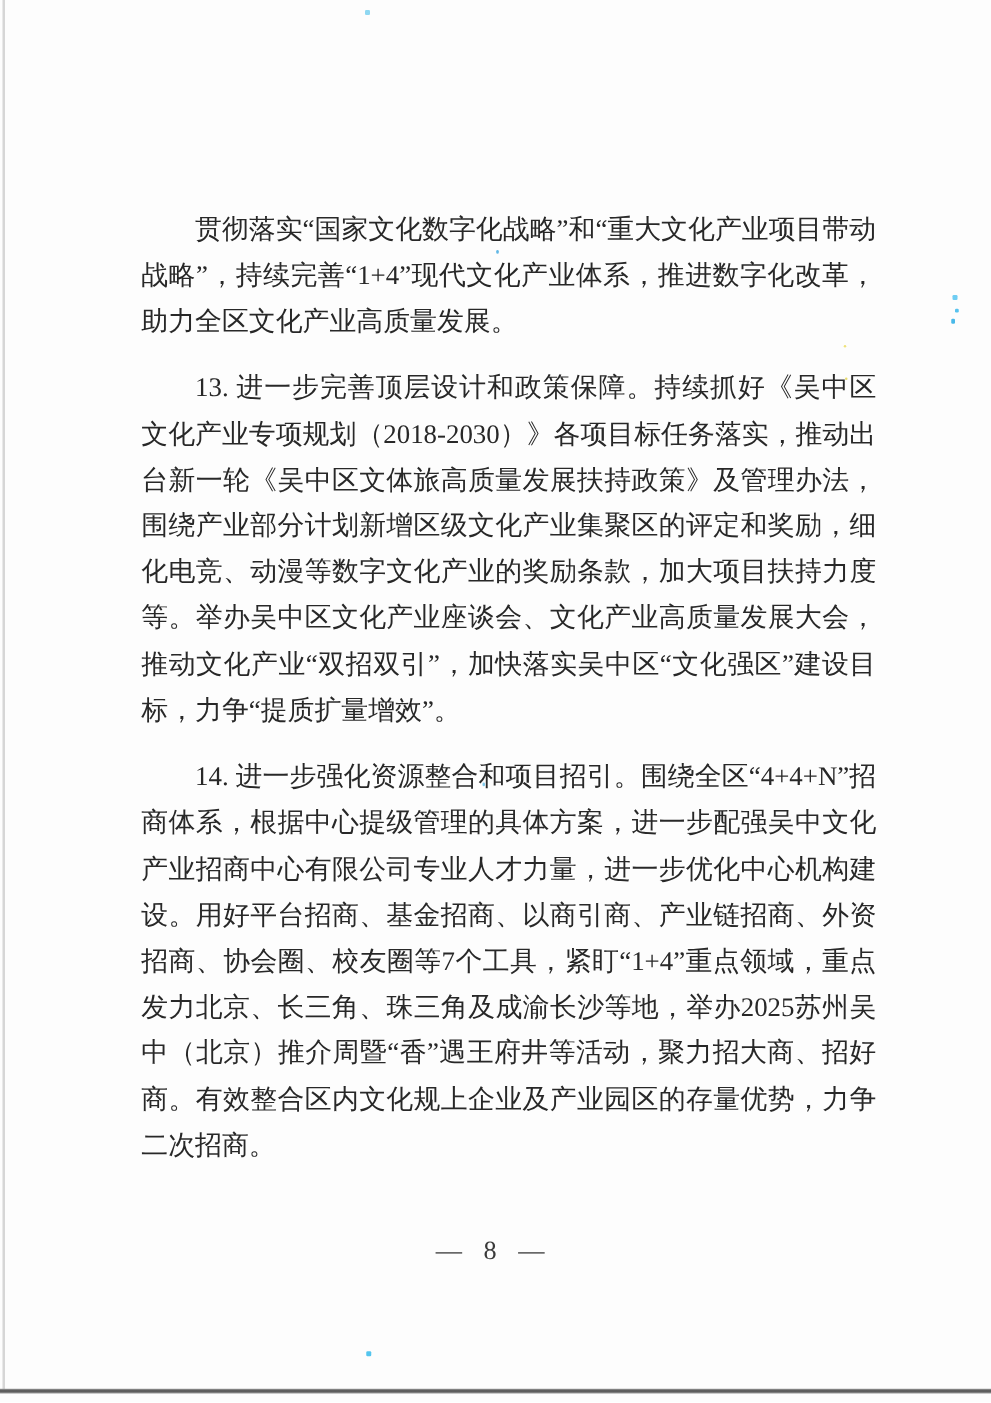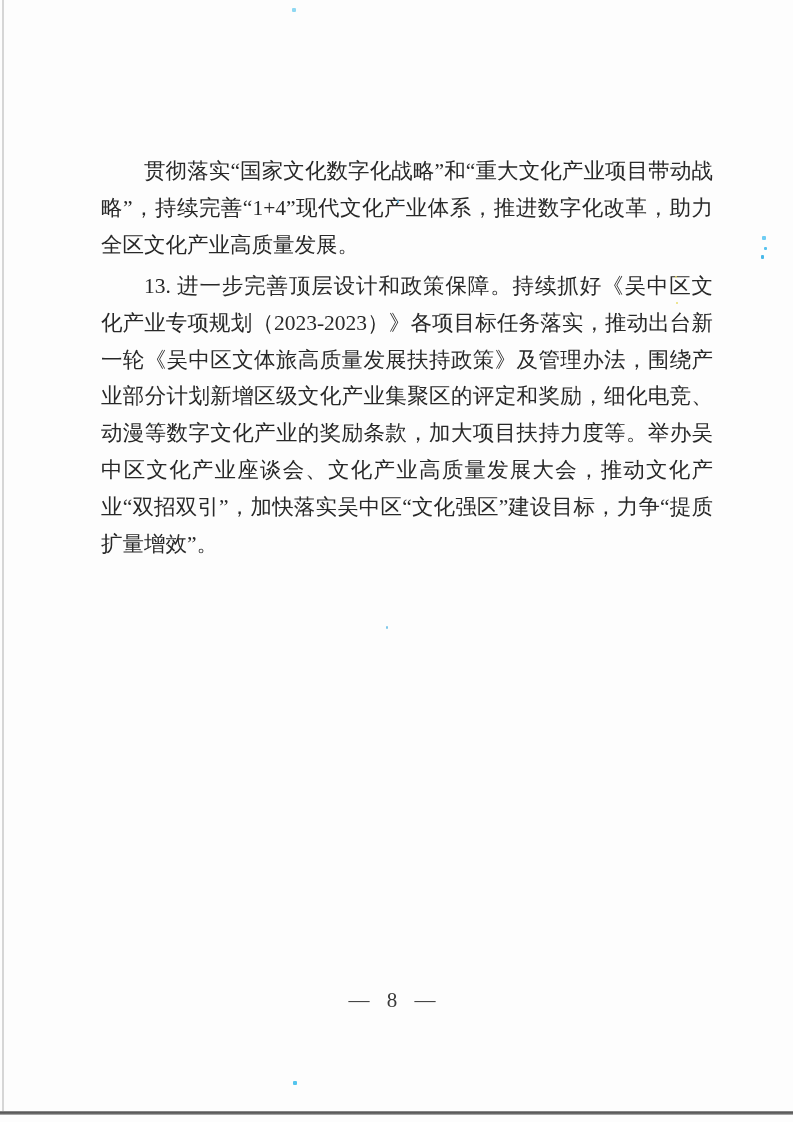--- a/index.html
+++ b/index.html
@@ -38,21 +38,21 @@
     left: 97px;
     top: 149px;
     width: 620px;
     color: #282828;
     font-size: 21.5px;
     line-height: 36.9px;
     text-align: justify;
     letter-spacing: 0;
   }
   .para {
-    margin: 4px;
+    margin: 16px;
     padding: 0;
     text-indent: 2em;
   }
   .page-number {
     position: absolute;
     left: 0;
     top: 988px;
     width: 790px;
     text-align: center;
     font-size: 21px;
@@ -76,21 +76,22 @@
 </style>
 </head>
 <body>
 
 <div class="page">
 
   <div class="edge-left"></div>
 
   <div class="content">
     <p class="para">贯彻落实“国家文化数字化战略”和“重大文化产业项目带动战略”，持续完善“1+4”现代文化产业体系，推进数字化改革，助力全区文化产业高质量发展。</p>
-    <p class="para">13. 进一步完善顶层设计和政策保障。持续抓好《吴中区文化产业专项规划（2023-2023）》各项目标任务落实，推动出台新一轮《吴中区文体旅高质量发展扶持政策》及管理办法，围绕产业部分计划新增区级文化产业集聚区的评定和奖励，细化电竞、动漫等数字文化产业的奖励条款，加大项目扶持力度等。举办吴中区文化产业座谈会、文化产业高质量发展大会，推动文化产业“双招双引”，加快落实吴中区“文化强区”建设目标，力争“提质扩量增效”。</p>
+    <p class="para">13. 进一步完善顶层设计和政策保障。持续抓好《吴中区文化产业专项规划（2018-2030）》各项目标任务落实，推动出台新一轮《吴中区文体旅高质量发展扶持政策》及管理办法，围绕产业部分计划新增区级文化产业集聚区的评定和奖励，细化电竞、动漫等数字文化产业的奖励条款，加大项目扶持力度等。举办吴中区文化产业座谈会、文化产业高质量发展大会，推动文化产业“双招双引”，加快落实吴中区“文化强区”建设目标，力争“提质扩量增效”。</p>
+    <p class="para">14. 进一步强化资源整合和项目招引。围绕全区“4+4+N”招商体系，根据中心提级管理的具体方案，进一步配强吴中文化产业招商中心有限公司专业人才力量，进一步优化中心机构建设。用好平台招商、基金招商、以商引商、产业链招商、外资招商、协会圈、校友圈等7个工具，紧盯“1+4”重点领域，重点发力北京、长三角、珠三角及成渝长沙等地，举办2025苏州吴中（北京）推介周暨“香”遇王府井等活动，聚力招大商、招好商。有效整合区内文化规上企业及产业园区的存量优势，力争二次招商。</p>
   </div>
 
   <div class="page-number">— 8 —</div>
 
   <div class="speck s1"></div>
   <div class="speck s2"></div>
   <div class="speck s3"></div>
   <div class="speck s4"></div>
   <div class="speck s5"></div>
   <div class="speck s6"></div>

